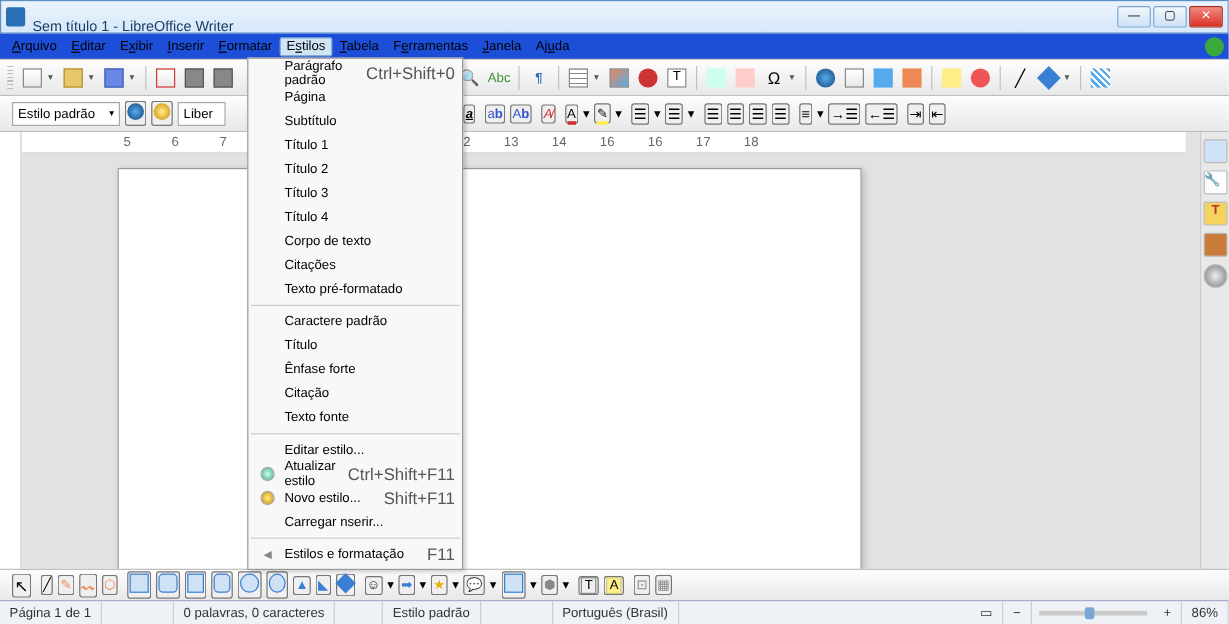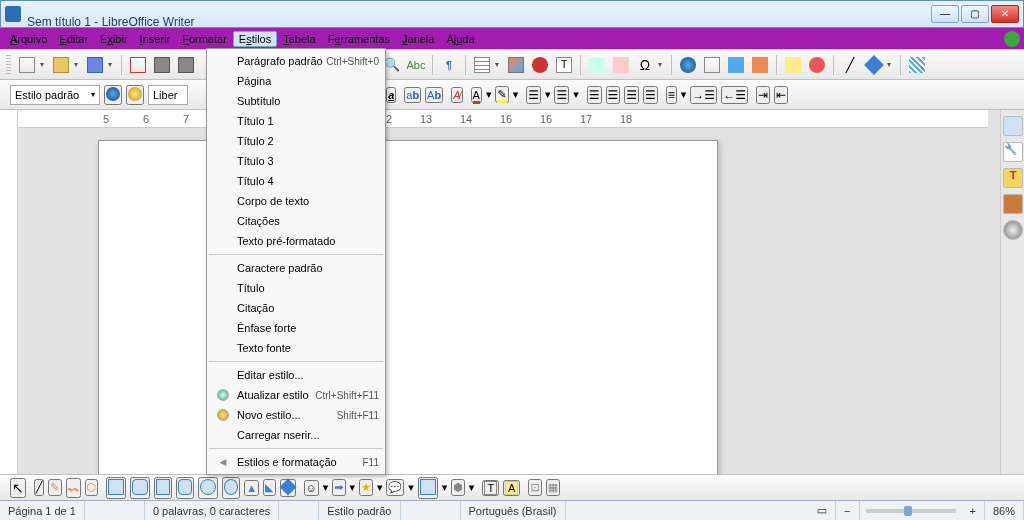--- a/index.html
+++ b/index.html
@@ -7,21 +7,21 @@
 
 
 .titlebar { height: 28px; background: linear-gradient(#eaf3fc, #d7e8fa); border: 1px solid #5a8fc8; display: flex; align-items: center; padding: 0 4px; }
 .titlebar .app-icon { width: 16px; height: 16px; background: #2a6fb5; border-radius: 2px; margin-right: 6px; }
 .titlebar .title { flex: 1; color: #1a3f66; font-size: 12px; margin-top: 16px; }
 .window-controls { display: flex; gap: 2px; }
 .window-controls button { width: 28px; height: 18px; border: 1px solid #7ba7d4; background: linear-gradient(#f0f6fc, #cfe2f5); border-radius: 2px; font-size: 10px; line-height: 14px; }
 .window-controls .close { background: linear-gradient(#f28b82, #d93025); border-color: #a52714; color: #fff; }
 
 
-.menubar { height: 22px; background: #a21caf; border-bottom: 1px solid #ccc; display: flex; align-items: center; padding: 0 4px; }
+.menubar { height: 22px; background: #1d4ed8; border-bottom: 1px solid #ccc; display: flex; align-items: center; padding: 0 4px; }
 .menubar .item { padding: 2px 6px; cursor: default; }
 .menubar .item.active { background: #d0e4f5; border: 1px solid #7ba7d4; border-radius: 2px; padding: 1px 5px; }
 .menubar .u { text-decoration: underline; }
 .menubar .help-icon { margin-left: auto; width: 16px; height: 16px; background: #3aa83a; border-radius: 50%; }
 
 
 .toolbar { height: 30px; background: linear-gradient(#fdfdfd, #e8e8e8); border-bottom: 1px solid #c0c0c0; display: flex; align-items: center; padding: 0 6px; gap: 2px; }
 .toolbar .btn { width: 22px; height: 22px; border: 1px solid transparent; background: transparent; display: flex; align-items: center; justify-content: center; border-radius: 2px; }
 .toolbar .sep { width: 1px; height: 20px; background: #c0c0c0; margin: 0 3px; }
 .toolbar .grip { width: 5px; height: 20px; background: repeating-linear-gradient(#bbb, #bbb 1px, transparent 1px, transparent 3px); margin-right: 3px; }
@@ -29,21 +29,21 @@
 
 .toolbar2 { height: 30px; background: linear-gradient(#fdfdfd, #e8e8e8); border-bottom: 1px solid #c0c0c0; display: flex; align-items: center; padding: 0 6px; gap: 4px; }
 .style-combo { width: 90px; height: 20px; border: 1px solid #a8a8a8; background: #fff; padding: 0 4px; display: flex; align-items: center; justify-content: space-between; }
 .style-combo .arrow { font-size: 8px; }
 
 
 .dropdown { position: absolute; top: 48px; left: 206px; width: 180px; background: #f8f8f8; border: 1px solid #999; box-shadow: 2px 2px 4px rgba(0,0,0,0.25); z-index: 100; padding: 2px 0; }
 .dropdown .row { height: 20px; display: flex; align-items: center; padding: 0 6px; }
 .dropdown .row .ico { width: 20px; display: flex; justify-content: center; }
 .dropdown .row .lbl { flex: 1; padding-left: 4px; }
-.dropdown .row .sc { color: #555; font-size: 10px; }
+.dropdown .row .sc { color: #555; font-size: 14px; }
 .dropdown .divider { height: 1px; background: #ccc; margin: 3px 2px; }
 
 
 .workspace { position: absolute; top: 110px; left: 0; right: 0; bottom: 46px; display: flex; background: #e2e2e2; }
 .ruler-v { width: 18px; background: #fff; border-right: 1px solid #ccc; }
 .doc-wrap { flex: 1; position: relative; overflow: hidden; }
 .ruler-h { position: absolute; top: 0; left: 0; right: 18px; height: 18px; background: #fff; border-bottom: 1px solid #ccc; font-size: 8px; color: #666; display: flex; align-items: center; padding-left: 80px; gap: 24px; }
 .ruler-h span { width: 16px; text-align: center; }
 .page { position: absolute; top: 30px; left: 80px; width: 620px; height: 400px; background: #fff; border: 1px solid #999; box-shadow: 2px 2px 6px rgba(0,0,0,0.2); }
 .scroll-v { width: 18px; background: #f0f0f0; border-left: 1px solid #ccc; position: relative; }
@@ -295,25 +295,25 @@
       <div class="row">
         <div class="ico"></div>
         <div class="lbl">Caractere padrão</div>
       </div>
       <div class="row">
         <div class="ico"></div>
         <div class="lbl">Título</div>
       </div>
       <div class="row">
         <div class="ico"></div>
+        <div class="lbl">Ênfase forte</div>
+      </div>
+      <div class="row">
+        <div class="ico"></div>
         <div class="lbl">Citação</div>
-      </div>
-      <div class="row">
-        <div class="ico"></div>
-        <div class="lbl">Ênfase forte</div>
       </div>
       <div class="row">
         <div class="ico"></div>
         <div class="lbl">Texto fonte</div>
       </div>
       <div class="divider"></div>
       <div class="row">
         <div class="ico"></div>
         <div class="lbl">Editar estilo...</div>
       </div>

